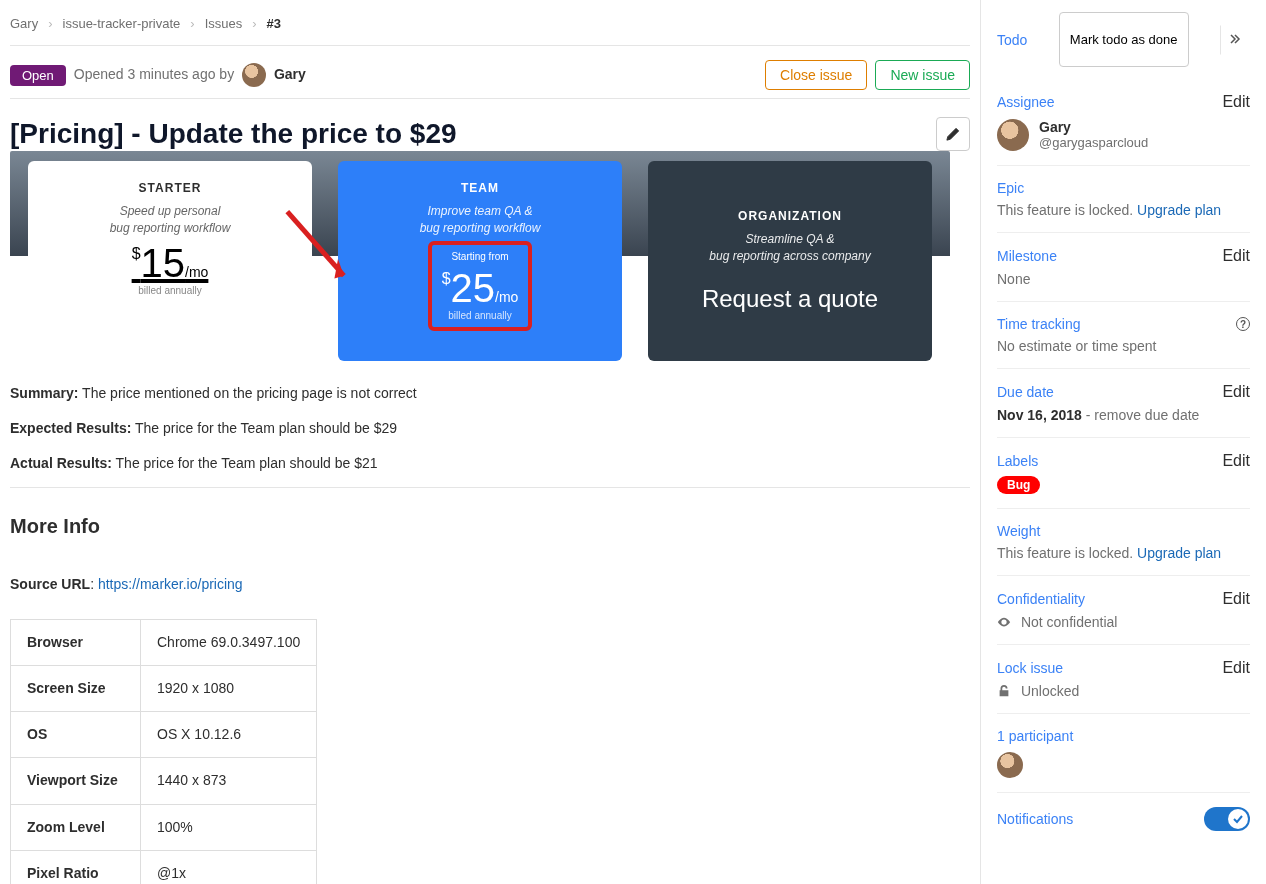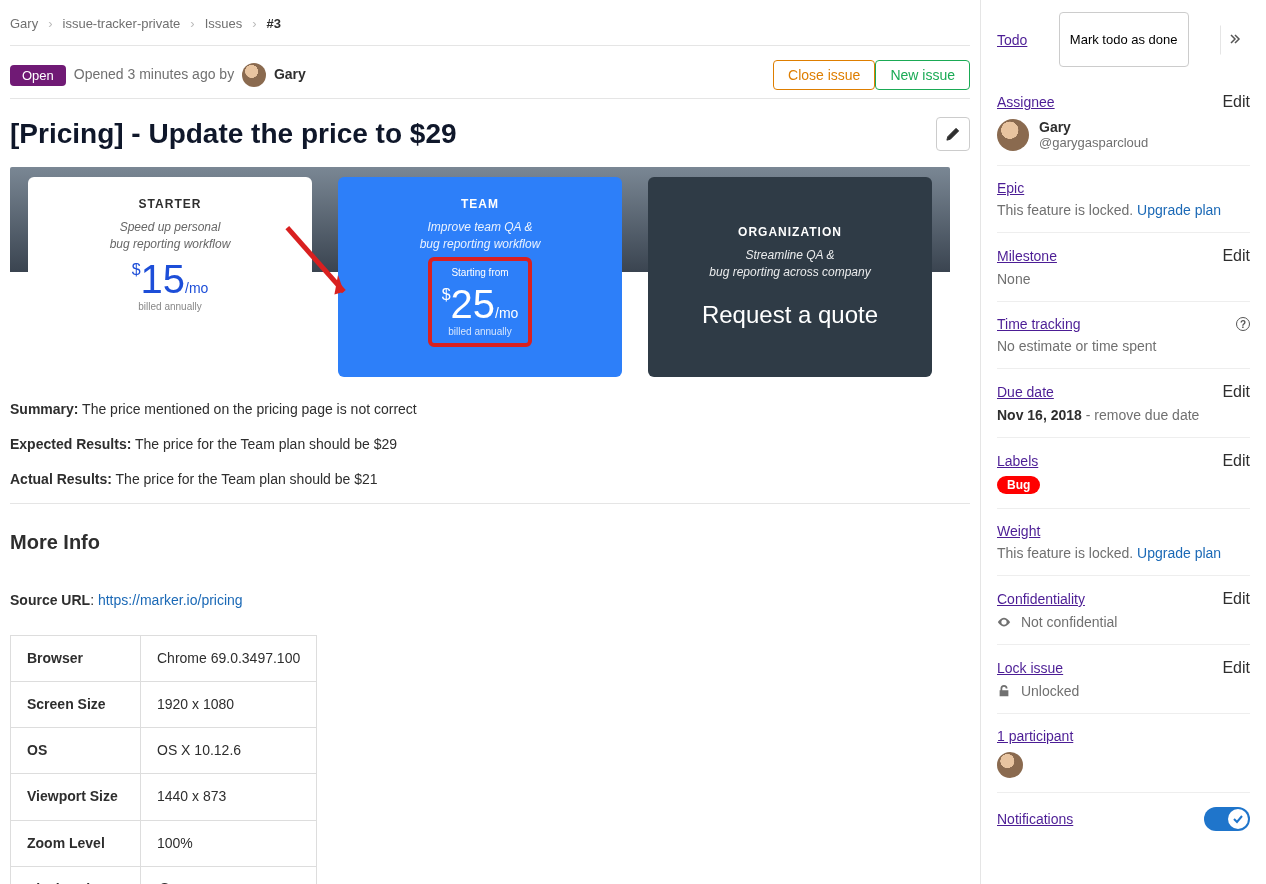--- a/index.html
+++ b/index.html
@@ -11,55 +11,55 @@
 .breadcrumb span.sep { color: #bbb; padding: 0 6px; }
 .breadcrumb .item { color: #707070; }
 .breadcrumb .current { color: #2e2e2e; font-weight: 600; }
 .hr { border: 0; border-top: 1px solid #e5e5e5; margin: 8px 0 14px; }
 .issue-header { display: flex; align-items: center; justify-content: space-between; }
 .header-left { display: flex; align-items: center; gap: 8px; }
 .status-badge { background: #701a75; color: #fff; border-radius: 4px; padding: 3px 12px; font-size: 13px; font-weight: 500; }
 .meta { color: #707070; font-size: 14px; }
 .avatar { width: 24px; height: 24px; border-radius: 50%; background: radial-gradient(circle at 40% 35%, #e8c4a0 0 30%, #8a6a4f 31% 100%); display: inline-block; vertical-align: middle; margin: 0 4px; }
 .author { font-weight: 600; color: #2e2e2e; }
-.header-actions { display: flex; }
+.header-actions { display: flex; gap: 8px; }
 .btn { border: 1px solid #ccc; border-radius: 4px; background: #fff; padding: 6px 14px; font-size: 14px; cursor: pointer; }
 .btn-orange { color: #de7e00; border-color: #de7e00; }
 .btn-green { color: #1aaa55; border-color: #1aaa55; }
 .title-row { display: flex; align-items: center; justify-content: space-between; margin-top: 18px; }
 .issue-title { font-size: 28px; font-weight: 700; color: #0f172a; }
 .icon-btn { border: 1px solid #ccc; border-radius: 4px; background: #fff; width: 34px; height: 34px; display: flex; align-items: center; justify-content: center; cursor: pointer; }
-.screenshot { margin-top: 16px; width: 940px; height: 210px; background: linear-gradient(to bottom, #7a8794 0%, #3a4450 50%, #fff 50.1%, #fff 100%); border-radius: 2px; display: flex; gap: 26px; padding: 10px 18px 0; }
+.screenshot { width: 940px; height: 210px; background: linear-gradient(to bottom, #7a8794 0%, #3a4450 50%, #fff 50.1%, #fff 100%); border-radius: 2px; display: flex; gap: 26px; padding: 10px 18px 0; }
 .card { background: #fff; border-radius: 6px; flex: 1; padding: 20px 14px; text-align: center; position: relative; }
 .card.team { background: #2d7ff9; color: #fff; }
 .card.org { background: #2f3b46; color: #fff; display: flex; flex-direction: column; justify-content: center; }
 .card h4 { font-size: 12px; font-weight: 700; letter-spacing: 1px; margin-bottom: 8px; }
 .card .desc { font-size: 12px; font-style: italic; color: #666; line-height: 1.4; }
 .card.team .desc, .card.org .desc { color: rgba(255,255,255,0.9); }
 .card .price { font-size: 40px; font-weight: 300; margin-top: 6px; line-height: 1; }
 .card .price .currency { font-size: 16px; vertical-align: 18px; }
 .card .price .per { font-size: 14px; }
-.card.starter .price { color: #1d4ed8; }
+.card.starter .price { color: #000000; text-decoration: underline; }
 .card .billed { font-size: 10px; color: #888; margin-top: 2px; }
 .card.team .billed { color: rgba(255,255,255,0.8); }
 .team-box { border: 4px solid #d92020; border-radius: 6px; padding: 6px 10px; margin-top: 4px; display: inline-block; }
 .team-box .starting { font-size: 10px; }
 .arrow { position: absolute; left: -68px; top: 60px; color: #d92020; width: 100px; height: 50px; transform: rotate(28deg); }
 .org-quote { font-size: 24px; font-weight: 400; margin-top: 20px; }
 .content { margin-top: 20px; line-height: 1.8; }
 .content p { margin-bottom: 10px; }
 .content strong { font-weight: 600; }
 .content h2 { font-size: 20px; margin-top: 20px; margin-bottom: 28px; }
 .content a { color: #1b69b6; text-decoration: none; }
 .info-table { border-collapse: collapse; margin-top: 22px; }
 .info-table td { border: 1px solid #ddd; padding: 10px 16px; font-size: 14px; }
 .info-table td:first-child { font-weight: 600; width: 130px; }
 .side-block { border-bottom: 1px solid #eee; padding: 14px 0; }
 .side-row { display: flex; justify-content: space-between; align-items: center; font-size: 14px; }
-.side-label { color: #4c1d95; text-decoration: underline; }
+.side-label { color: #3b82f6; }
 .edit-link { color: #2e2e2e; font-size: 16px; cursor: pointer; }
 .side-value { font-size: 14px; color: #707070; margin-top: 6px; }
 .side-value .strong { color: #2e2e2e; font-weight: 600; }
 .side-value a { color: #1b69b6; text-decoration: none; }
 .todo-row { display: flex; align-items: center; gap: 8px; padding: 12px 0; }
 .chevrons { border: 1px solid transparent; border-left: 1px solid #e5e5e5; padding: 6px 8px; cursor: pointer; margin-left: auto; }
 .avatar-lg { width: 32px; height: 32px; border-radius: 50%; background: radial-gradient(circle at 40% 35%, #e8c4a0 0 30%, #8a6a4f 31% 100%); }
 .assignee-row { display: flex; gap: 10px; margin-top: 8px; }
 .assignee-info .name { font-weight: 600; font-size: 14px; }
 .assignee-info .handle { font-size: 13px; color: #707070; }

